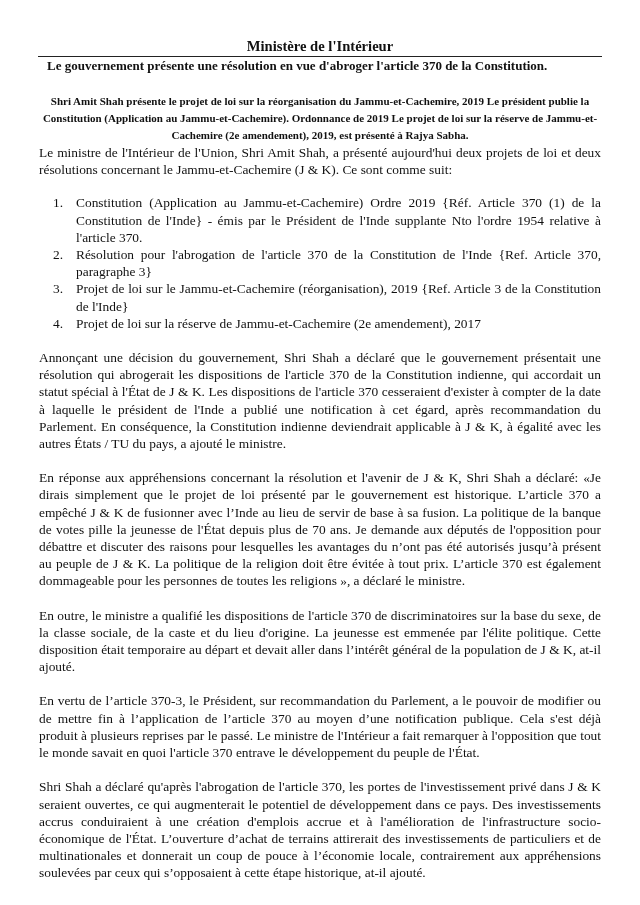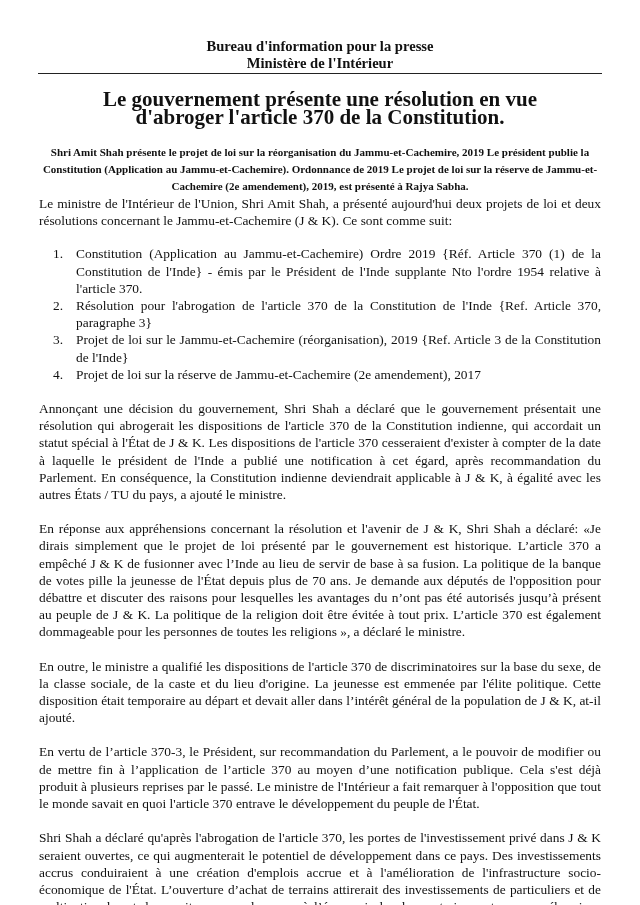--- a/index.html
+++ b/index.html
@@ -30,25 +30,24 @@
   .header-line {
     display: block;
   }
   .rule {
     border: 0;
     border-top: 1.3px solid #222;
     margin: 1px -1px 0 -1px;
     height: 0;
   }
   .main-title {
-    text-align: center;
     font-weight: bold;
-    font-size: 21px;
+    font-size: 13px;
     line-height: 18px;
-    margin: 16px;
+    margin: 0;
     padding: 0 8px;
   }
   .subtitle {
     text-align: center;
     font-weight: bold;
     font-size: 11px;
     line-height: 17px;
     margin: 18px 0 0 0;
   }
   .body-text {
@@ -75,21 +74,20 @@
     left: 14px;
     top: 0;
   }
   .para { margin-top: 17px; }
 </style>
 </head>
 <body>
 
 <div class="page">
   <div class="header">
-    <span class="header-line">Bureau d'information pour la presse</span>
     <span class="header-line">Ministère de l'Intérieur</span>
   </div>
   <hr class="rule">
   <h1 class="main-title">Le gouvernement présente une résolution en vue d'abroger l'article 370 de la Constitution.</h1>
   <h2 class="subtitle">Shri Amit Shah présente le projet de loi sur la réorganisation du Jammu-et-Cachemire, 2019 Le président publie la Constitution (Application au Jammu-et-Cachemire). Ordonnance de 2019 Le projet de loi sur la réserve de Jammu-et-Cachemire (2e amendement), 2019, est présenté à Rajya Sabha.</h2>
 
   <p class="body-text p-intro">Le ministre de l'Intérieur de l'Union, Shri Amit Shah, a présenté aujourd'hui deux projets de loi et deux résolutions concernant le Jammu-et-Cachemire (J &amp; K). Ce sont comme suit:</p>
 
   <ol class="list">
     <li class="list-item">

